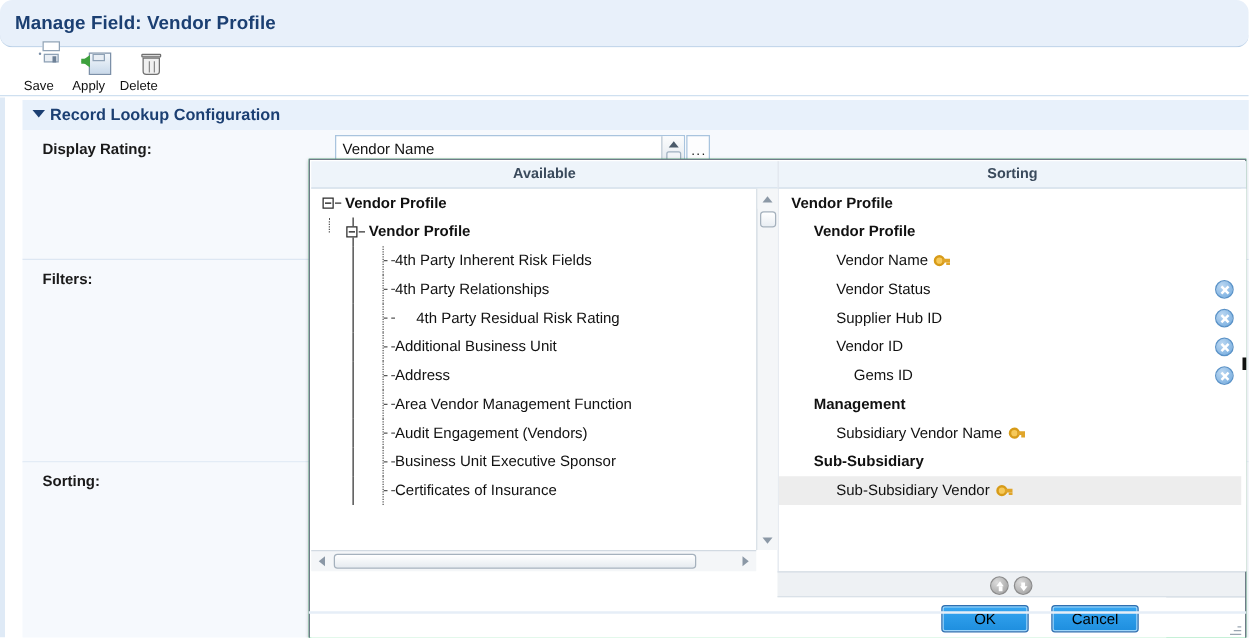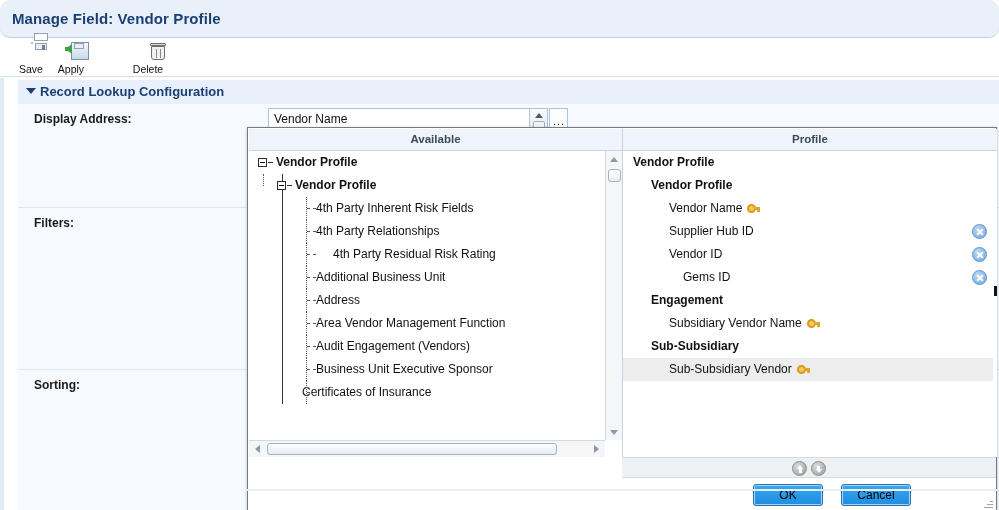--- a/index.html
+++ b/index.html
@@ -35,21 +35,21 @@
     border-bottom: 1px solid #cfe0f0;
   }
   .tbtn {
     position: absolute; top: 2px; width: 46px; height: 34px;
     text-align: center; cursor: pointer;
   }
   .tbtn .glyph { display:block; height: 20px; margin-top:1px; }
   .tbtn .tlabel { display:block; font-size: 10.5px; color:#111; line-height: 12px; margin-top:1px;}
   #btn-save { left: 8px; }
   #btn-apply { left: 48px; }
-  #btn-delete { left: 88px; margin-left: 37px; }
+  #btn-delete { left: 88px; }
 
   
   .ico-save { position: relative; width: 20px; height: 20px; margin: 0 auto; }
   .ico-save .body {
     position:absolute; inset:0; border:1px solid #7c90a8;
     background: linear-gradient(#f4f8fc,#c9d9ea);
     border-radius: 1px;
   }
   .ico-save .shutter {
     position:absolute; left:4px; top:1px; width:12px; height:7px;
@@ -396,21 +396,21 @@
 
     <div class="section-head">
       <span class="caret"></span>
       <span class="shead">Record Lookup Configuration</span>
     </div>
 
     <div class="formgrid">
 
       <div class="row" id="row-display">
         <div class="cellbg"></div>
-        <span class="lbl">Display Address:</span>
+        <span class="lbl">Display Rating:</span>
 
         <div class="valuebox">
           <span class="vtxt">Vendor Name</span>
           <span class="spinner">
             <span class="up"></span>
             <span class="thumb"></span>
           </span>
         </div>
         <div class="ellipsisbtn">
           <span class="dots">...</span>
@@ -445,21 +445,21 @@
                 <div class="tnode bold"><span class="expander" style="left: 9px;"></span><span class="dashstub" style="left: 19px; width: 5px; border-top: 1px solid rgb(51, 51, 51);"></span><span class="tlabel-t" style="margin-left: 27px;">Vendor Profile</span></div>
                 <div class="tnode bold"><span class="vline solid" style="left: 33px; height: 23px; top: 0px;"></span><span class="vline" style="left: 14px; height: 12px;"></span><span class="expander" style="left: 28px;"></span><span class="dashstub" style="left: 38px; width: 5px; border-top: 1px solid rgb(51, 51, 51);"></span><span class="tlabel-t" style="margin-left: 46px;">Vendor Profile</span></div>
                 <div class="tnode"><span class="vline solid" style="left: 33px;"></span><span class="vline" style="left: 57px;"></span><span class="dashstub" style="left: 58px;"></span><span class="tlabel-t" style="margin-left: 67px;">4th Party Inherent Risk Fields</span></div>
                 <div class="tnode"><span class="vline solid" style="left: 33px;"></span><span class="vline" style="left: 57px;"></span><span class="dashstub" style="left: 58px;"></span><span class="tlabel-t" style="margin-left: 67px;">4th Party Relationships</span></div>
                 <div class="tnode"><span class="vline solid" style="left: 33px;"></span><span class="vline" style="left: 57px;"></span><span class="dashstub" style="left: 58px;"></span><span class="tlabel-t" style="margin-left: 84px;">4th Party Residual Risk Rating</span></div>
                 <div class="tnode"><span class="vline solid" style="left: 33px;"></span><span class="vline" style="left: 57px;"></span><span class="dashstub" style="left: 58px;"></span><span class="tlabel-t" style="margin-left: 67px;">Additional Business Unit</span></div>
                 <div class="tnode"><span class="vline solid" style="left: 33px;"></span><span class="vline" style="left: 57px;"></span><span class="dashstub" style="left: 58px;"></span><span class="tlabel-t" style="margin-left: 67px;">Address</span></div>
                 <div class="tnode"><span class="vline solid" style="left: 33px;"></span><span class="vline" style="left: 57px;"></span><span class="dashstub" style="left: 58px;"></span><span class="tlabel-t" style="margin-left: 67px;">Area Vendor Management Function</span></div>
                 <div class="tnode"><span class="vline solid" style="left: 33px;"></span><span class="vline" style="left: 57px;"></span><span class="dashstub" style="left: 58px;"></span><span class="tlabel-t" style="margin-left: 67px;">Audit Engagement (Vendors)</span></div>
                 <div class="tnode"><span class="vline solid" style="left: 33px;"></span><span class="vline" style="left: 57px;"></span><span class="dashstub" style="left: 58px;"></span><span class="tlabel-t" style="margin-left: 67px;">Business Unit Executive Sponsor</span></div>
-                <div class="tnode"><span class="vline solid" style="left: 33px;"></span><span class="vline" style="left: 57px;"></span><span class="dashstub" style="left: 58px;"></span><span class="tlabel-t" style="margin-left: 53px;">Certificates of Insurance</span></div>
+                <div class="tnode"><span class="vline solid" style="left: 33px;"></span><span class="vline" style="left: 57px;"></span><span class="dashstub" style="left: 58px;"></span><span class="tlabel-t" style="margin-left: 67px;">Certificates of Insurance</span></div>
               </div>
           </div>
 
           <div class="vscroll">
             <div class="arrowbtn top">
                 <span class="up-tri"></span>
               </div>
             <div class="vthumb"></div>
             <div class="arrowbtn bot">
                 <span class="dn-tri"></span>
@@ -472,31 +472,32 @@
               </div>
             <div class="hthumb"></div>
             <div class="arrowbtn rgt">
                 <span class="rt-tri"></span>
               </div>
           </div>
         </div>
 
         <div class="pane" id="pane-selected">
           <div class="pane-head">
-            <span>Profile</span>
+            <span>Sorting</span>
           </div>
           <div class="pane-body">
             <div class="tree" id="selected-list">
                 <div class="srow bold"><span class="stxt" style="margin-left: 10px;">Vendor Profile</span></div>
                 <div class="srow bold"><span class="stxt" style="margin-left: 28px;">Vendor Profile</span></div>
                 <div class="srow"><span class="stxt" style="margin-left: 46px;">Vendor Name</span><span class="keyicon"><span class="ring"></span><span class="shaft"></span><span class="tooth"></span></span></div>
+                <div class="srow"><span class="stxt" style="margin-left: 46px;">Vendor Status</span><span class="removebtn"></span></div>
                 <div class="srow"><span class="stxt" style="margin-left: 46px;">Supplier Hub ID</span><span class="removebtn"></span></div>
                 <div class="srow"><span class="stxt" style="margin-left: 46px;">Vendor ID</span><span class="removebtn"></span></div>
                 <div class="srow"><span class="stxt" style="margin-left: 60px;">Gems ID</span><span class="removebtn"></span></div>
-                <div class="srow bold"><span class="stxt" style="margin-left: 28px;">Engagement</span></div>
+                <div class="srow bold"><span class="stxt" style="margin-left: 28px;">Management</span></div>
                 <div class="srow"><span class="stxt" style="margin-left: 46px;">Subsidiary Vendor Name</span><span class="keyicon"><span class="ring"></span><span class="shaft"></span><span class="tooth"></span></span></div>
                 <div class="srow bold"><span class="stxt" style="margin-left: 28px;">Sub-Subsidiary</span></div>
                 <div class="srow highlight"><span class="stxt" style="margin-left: 46px;">Sub-Subsidiary Vendor</span><span class="keyicon"><span class="ring"></span><span class="shaft"></span><span class="tooth"></span></span></div>
               </div>
           </div>
           <div class="selscroll-stub">
             <div class="selscroll-mark"></div>
           </div>
         </div>
       </div>

